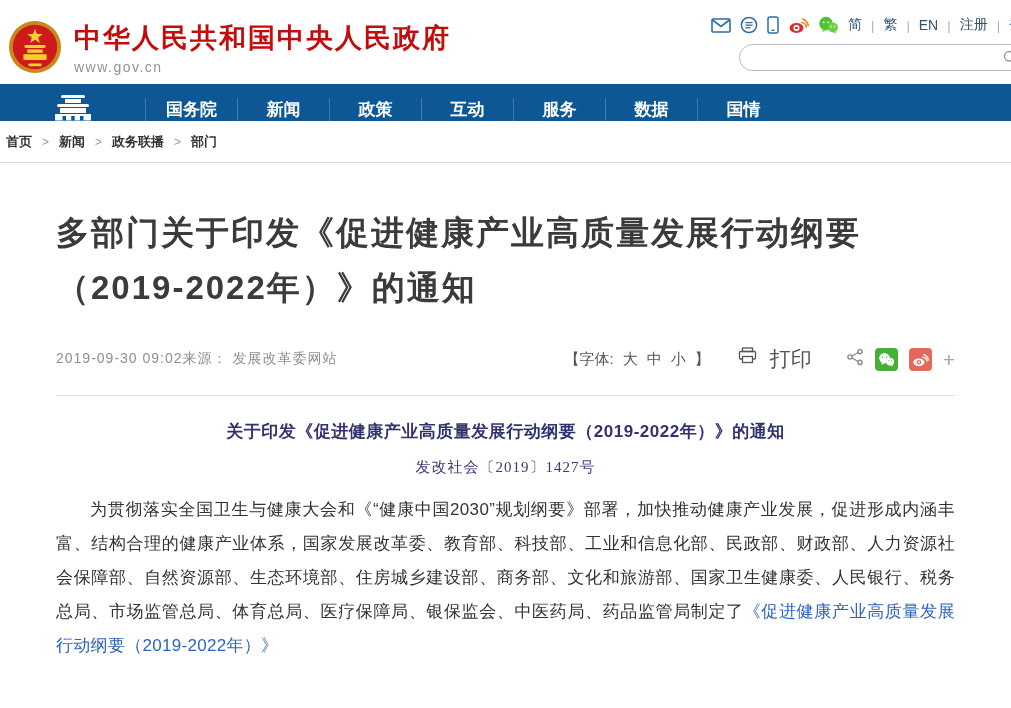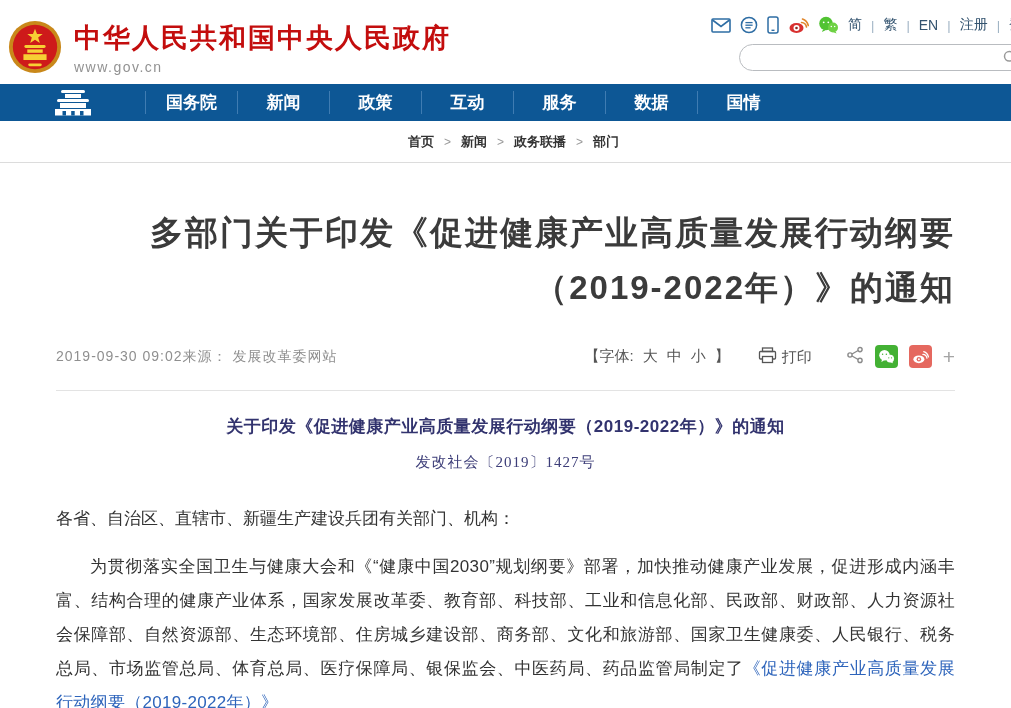--- a/index.html
+++ b/index.html
@@ -16,41 +16,41 @@
   .top-right { position:absolute; right:0; top:0; width:300px; }
   .quick-row { display:flex; align-items:center; gap:9px; padding-top:16px; }
   .qicon { display:inline-flex; align-items:center; cursor:pointer; }
   .lang { font-size:14px; color:#33536f; cursor:pointer; white-space:nowrap; }
   .sep { color:#9fb3c4; font-size:13px; }
   .search { position:absolute; top:44px; left:28px; width:290px; height:27px; border:1px solid #b9bcc0; border-radius:14px; background:#fff; display:flex; align-items:center; }
   .search input { border:none; outline:none; background:transparent; flex:1; height:23px; padding:0 4px 0 14px; font-size:13px; }
   .search-ico { padding-right:10px; display:inline-flex; cursor:pointer; }
 
   
-  .nav { height:37px; background:#0d5795; display:flex; align-items:center; }
+  .nav { height:37px; background:#0d5795; display:flex; align-items:flex-end; }
   .nav-gate { width:145px; display:flex; align-items:center; justify-content:center; cursor:pointer; }
   .nav-item { width:92px; border-left:1px solid #3f7cb2; display:flex; align-items:center; justify-content:center; color:#fff; font-size:17px; font-weight:bold; cursor:pointer; }
   .nav-fill { flex:1; border-left:1px solid #3f7cb2; }
 
   
-  .crumbs { height:42px; display:flex; align-items:center; gap:10px; padding-left:16px; font-size:13px; border-bottom:1px solid #dcdcdc; background:#fff;justify-content:center; }
+  .crumbs { height:42px; display:flex; align-items:center; gap:10px; padding-left:6px; font-size:13px; border-bottom:1px solid #dcdcdc; background:#fff; }
   .crumb { color:#333; font-weight:bold; cursor:pointer; }
   .csep { color:#999; font-size:12px; }
 
   
   .main { padding:0 56px; }
-  .title { margin-top:42px; text-align:right; color:#3b3b3b; font-size:33px; font-weight:bold; line-height:55px; letter-spacing:2px; }
+  .title { margin-top:42px; text-align:left; color:#3b3b3b; font-size:33px; font-weight:bold; line-height:55px; letter-spacing:2px; }
   .title .tline { display:block; }
 
   .meta-row { margin-top:30px; display:flex; justify-content:space-between; align-items:center; padding-bottom:22px; border-bottom:1px solid #e3e3e3; }
   .meta-left { font-size:14px; color:#8f8f8f; letter-spacing:1px; display:flex; }
   .toolbar { display:flex; align-items:center; gap:14px; }
   .fontctl { font-size:15px; color:#555; display:inline-flex; gap:9px; align-items:center; }
   .fsz { cursor:pointer; }
-  .printbtn { display:inline-flex; align-items:flex-end; gap:5px; font-size:15px; color:#555; cursor:pointer; margin-left:14px; }
+  .printbtn { display:inline-flex; align-items:flex-start; gap:13px; font-size:21px; color:#555; cursor:pointer; margin-left:14px; }
   .sharegrp { display:inline-flex; align-items:center; gap:11px; margin-left:20px; }
   .sharebtn { width:23px; height:23px; border-radius:4px; display:inline-flex; align-items:center; justify-content:center; cursor:pointer; }
   .sharebtn.wechat { background:#43b134; }
   .sharebtn.weibo { background:#e5685f; }
   .share-nodes, .plus { cursor:pointer; }
   .plus { font-size:21px; color:#a5a5a5; line-height:1; font-weight:400; }
 
   .doc-title { margin-top:24px; text-align:center; color:#32336e; font-size:17px; font-weight:bold; letter-spacing:0.5px; }
   .doc-num { margin-top:15px; text-align:center; color:#3c3d78; font-size:15px; font-family:Liberation Serif, serif; letter-spacing:1px; }
   .salute { margin-top:32px; font-size:17px; color:#333; line-height:30px; }
@@ -247,17 +247,16 @@
               </svg>
           </span>
           <span class="plus">+</span>
         </span>
       </div>
     </div>
 
     <article>
       <div class="doc-title">关于印发《促进健康产业高质量发展行动纲要（2019-2022年）》的通知</div>
       <div class="doc-num">发改社会〔2019〕1427号</div>
-      <p class="salute">各省、自治区、直辖市、新疆生产建设兵团有关部门、机构：</p>
       <p class="bodytext"><span>为贯彻落实全国卫生与健康大会和《“健康中国2030”规划纲要》部署，加快推动健康产业发展，促进形成内涵丰富、结构合理的健康产业体系，国家发展改革委、教育部、科技部、工业和信息化部、民政部、财政部、人力资源社会保障部、自然资源部、生态环境部、住房城乡建设部、商务部、文化和旅游部、国家卫生健康委、人民银行、税务总局、市场监管总局、体育总局、医疗保障局、银保监会、中医药局、药品监管局制定了</span><a class="doclink">《促进健康产业高质量发展行动纲要（2019-2022年）》</a></p>
     </article>
   </main>
 </div>
 
 </body></html>

